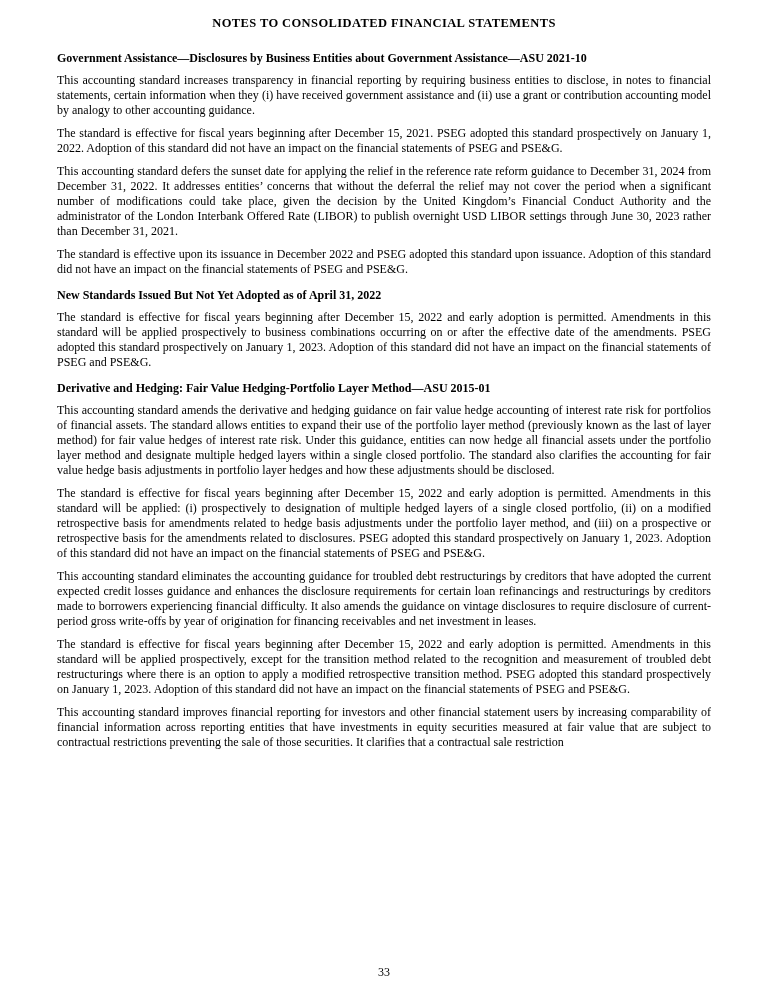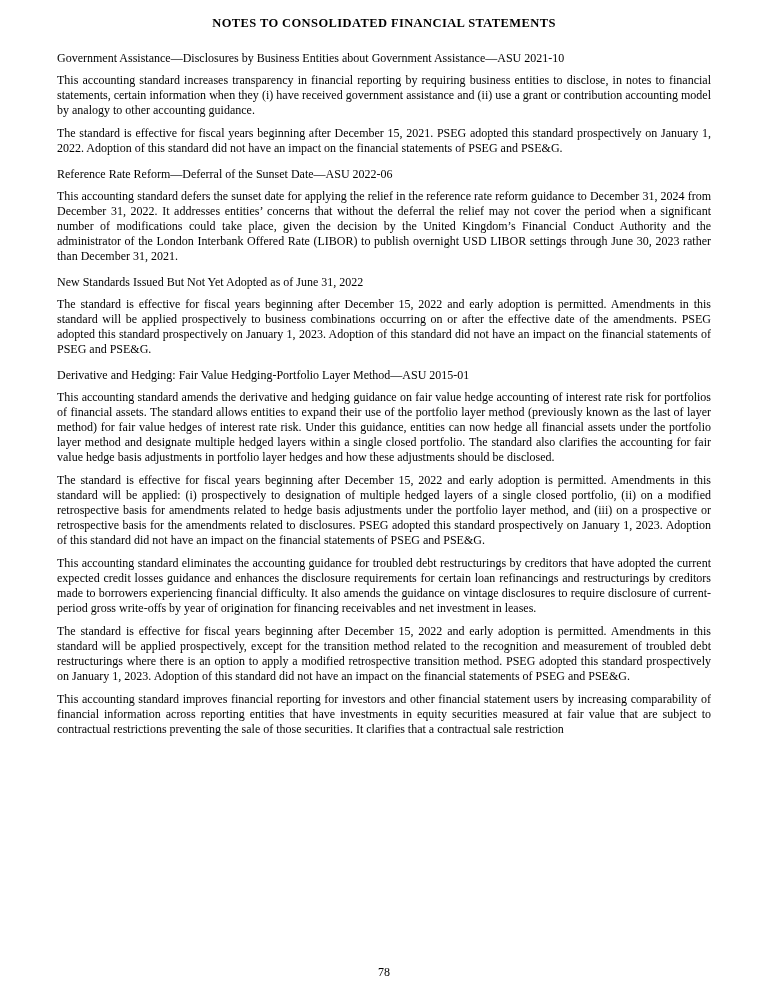--- a/index.html
+++ b/index.html
@@ -23,21 +23,21 @@
   }
   .doc-title {
     font-size: 12.5px;
     font-weight: bold;
     text-align: center;
     letter-spacing: 0.4px;
     margin: 0 0 20px 0;
   }
   .section-heading {
     font-size: 12px;
-    font-weight: normal;
+    font-weight: bold;
     text-align: left;
     margin: 11px 0 7px 0;
     line-height: 15px;
   }
   .para {
     margin: 0 0 8px 0;
     text-align: justify;
     text-justify: inter-word;
   }
   .page-number {
@@ -56,26 +56,26 @@
 
   <div class="doc-title">NOTES TO CONSOLIDATED FINANCIAL STATEMENTS</div>
 
   <div>
     <div class="section-heading">Government Assistance—Disclosures by Business Entities about Government Assistance—ASU 2021-10</div>
     <p class="para">This accounting standard increases transparency in financial reporting by requiring business entities to disclose, in notes to financial statements, certain information when they (i) have received government assistance and (ii) use a grant or contribution accounting model by analogy to other accounting guidance.</p>
     <p class="para">The standard is effective for fiscal years beginning after December 15, 2021. PSEG adopted this standard prospectively on January 1, 2022. Adoption of this standard did not have an impact on the financial statements of PSEG and PSE&amp;G.</p>
   </div>
 
   <div>
-    <div class="section-heading">Reference Rate Reform—Deferral of the Sunset Date—ASU 2022-06</div>
     <p class="para">This accounting standard defers the sunset date for applying the relief in the reference rate reform guidance to December 31, 2024 from December 31, 2022. It addresses entities’ concerns that without the deferral the relief may not cover the period when a significant number of modifications could take place, given the decision by the United Kingdom’s Financial Conduct Authority and the administrator of the London Interbank Offered Rate (LIBOR) to publish overnight USD LIBOR settings through June 30, 2023 rather than December 31, 2021.</p>
+    <p class="para">The standard is effective upon its issuance in December 2022 and PSEG adopted this standard upon issuance. Adoption of this standard did not have an impact on the financial statements of PSEG and PSE&amp;G.</p>
   </div>
 
   <div>
-    <div class="section-heading">New Standards Issued But Not Yet Adopted as of June 31, 2022</div>
+    <div class="section-heading">New Standards Issued But Not Yet Adopted as of April 31, 2022</div>
   </div>
 
   <div>
     <p class="para">The standard is effective for fiscal years beginning after December 15, 2022 and early adoption is permitted. Amendments in this standard will be applied prospectively to business combinations occurring on or after the effective date of the amendments. PSEG adopted this standard prospectively on January 1, 2023. Adoption of this standard did not have an impact on the financial statements of PSEG and PSE&amp;G.</p>
   </div>
 
   <div>
     <div class="section-heading">Derivative and Hedging: Fair Value Hedging-Portfolio Layer Method—ASU 2015-01</div>
     <p class="para">This accounting standard amends the derivative and hedging guidance on fair value hedge accounting of interest rate risk for portfolios of financial assets. The standard allows entities to expand their use of the portfolio layer method (previously known as the last of layer method) for fair value hedges of interest rate risk. Under this guidance, entities can now hedge all financial assets under the portfolio layer method and designate multiple hedged layers within a single closed portfolio. The standard also clarifies the accounting for fair value hedge basis adjustments in portfolio layer hedges and how these adjustments should be disclosed.</p>
     <p class="para">The standard is effective for fiscal years beginning after December 15, 2022 and early adoption is permitted. Amendments in this standard will be applied: (i) prospectively to designation of multiple hedged layers of a single closed portfolio, (ii) on a modified retrospective basis for amendments related to hedge basis adjustments under the portfolio layer method, and (iii) on a prospective or retrospective basis for the amendments related to disclosures. PSEG adopted this standard prospectively on January 1, 2023. Adoption of this standard did not have an impact on the financial statements of PSEG and PSE&amp;G.</p>
@@ -83,15 +83,15 @@
 
   <div>
     <p class="para">This accounting standard eliminates the accounting guidance for troubled debt restructurings by creditors that have adopted the current expected credit losses guidance and enhances the disclosure requirements for certain loan refinancings and restructurings by creditors made to borrowers experiencing financial difficulty. It also amends the guidance on vintage disclosures to require disclosure of current-period gross write-offs by year of origination for financing receivables and net investment in leases.</p>
     <p class="para">The standard is effective for fiscal years beginning after December 15, 2022 and early adoption is permitted. Amendments in this standard will be applied prospectively, except for the transition method related to the recognition and measurement of troubled debt restructurings where there is an option to apply a modified retrospective transition method. PSEG adopted this standard prospectively on January 1, 2023. Adoption of this standard did not have an impact on the financial statements of PSEG and PSE&amp;G.</p>
   </div>
 
   <div>
     <p class="para">This accounting standard improves financial reporting for investors and other financial statement users by increasing comparability of financial information across reporting entities that have investments in equity securities measured at fair value that are subject to contractual restrictions preventing the sale of those securities. It clarifies that a contractual sale restriction</p>
   </div>
 
-  <div class="page-number">78</div>
+  <div class="page-number">33</div>
 
 </div>
 
 </body></html>

